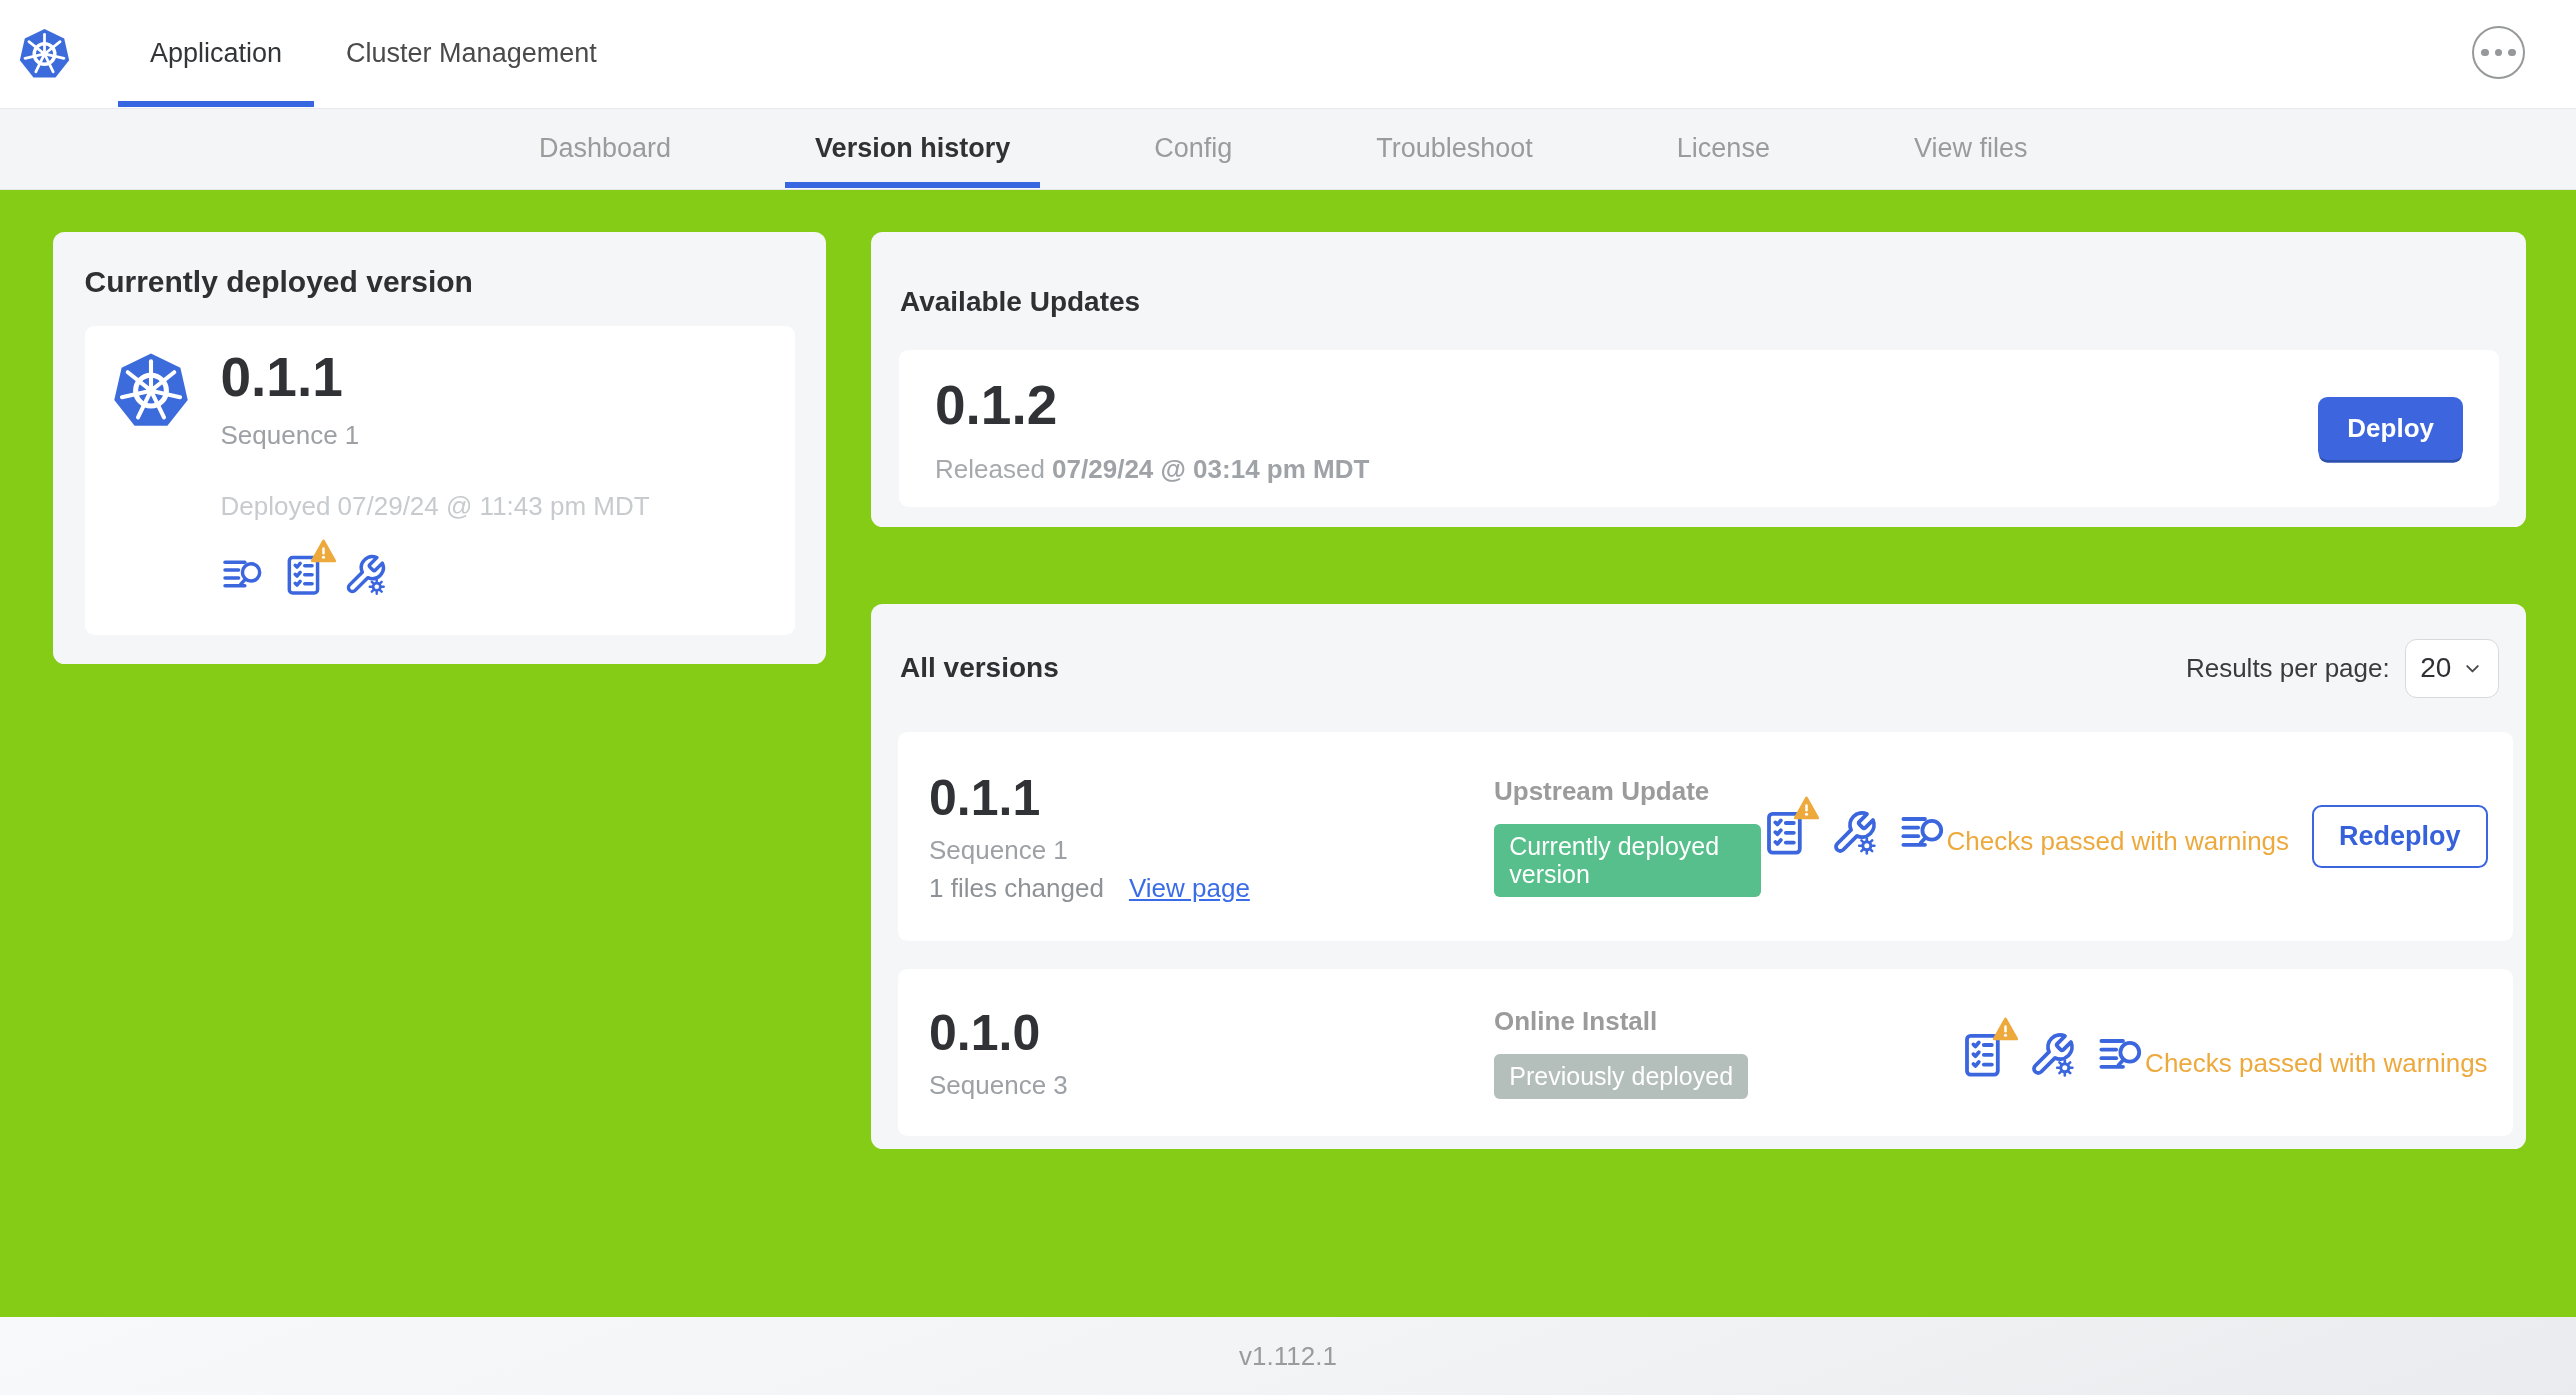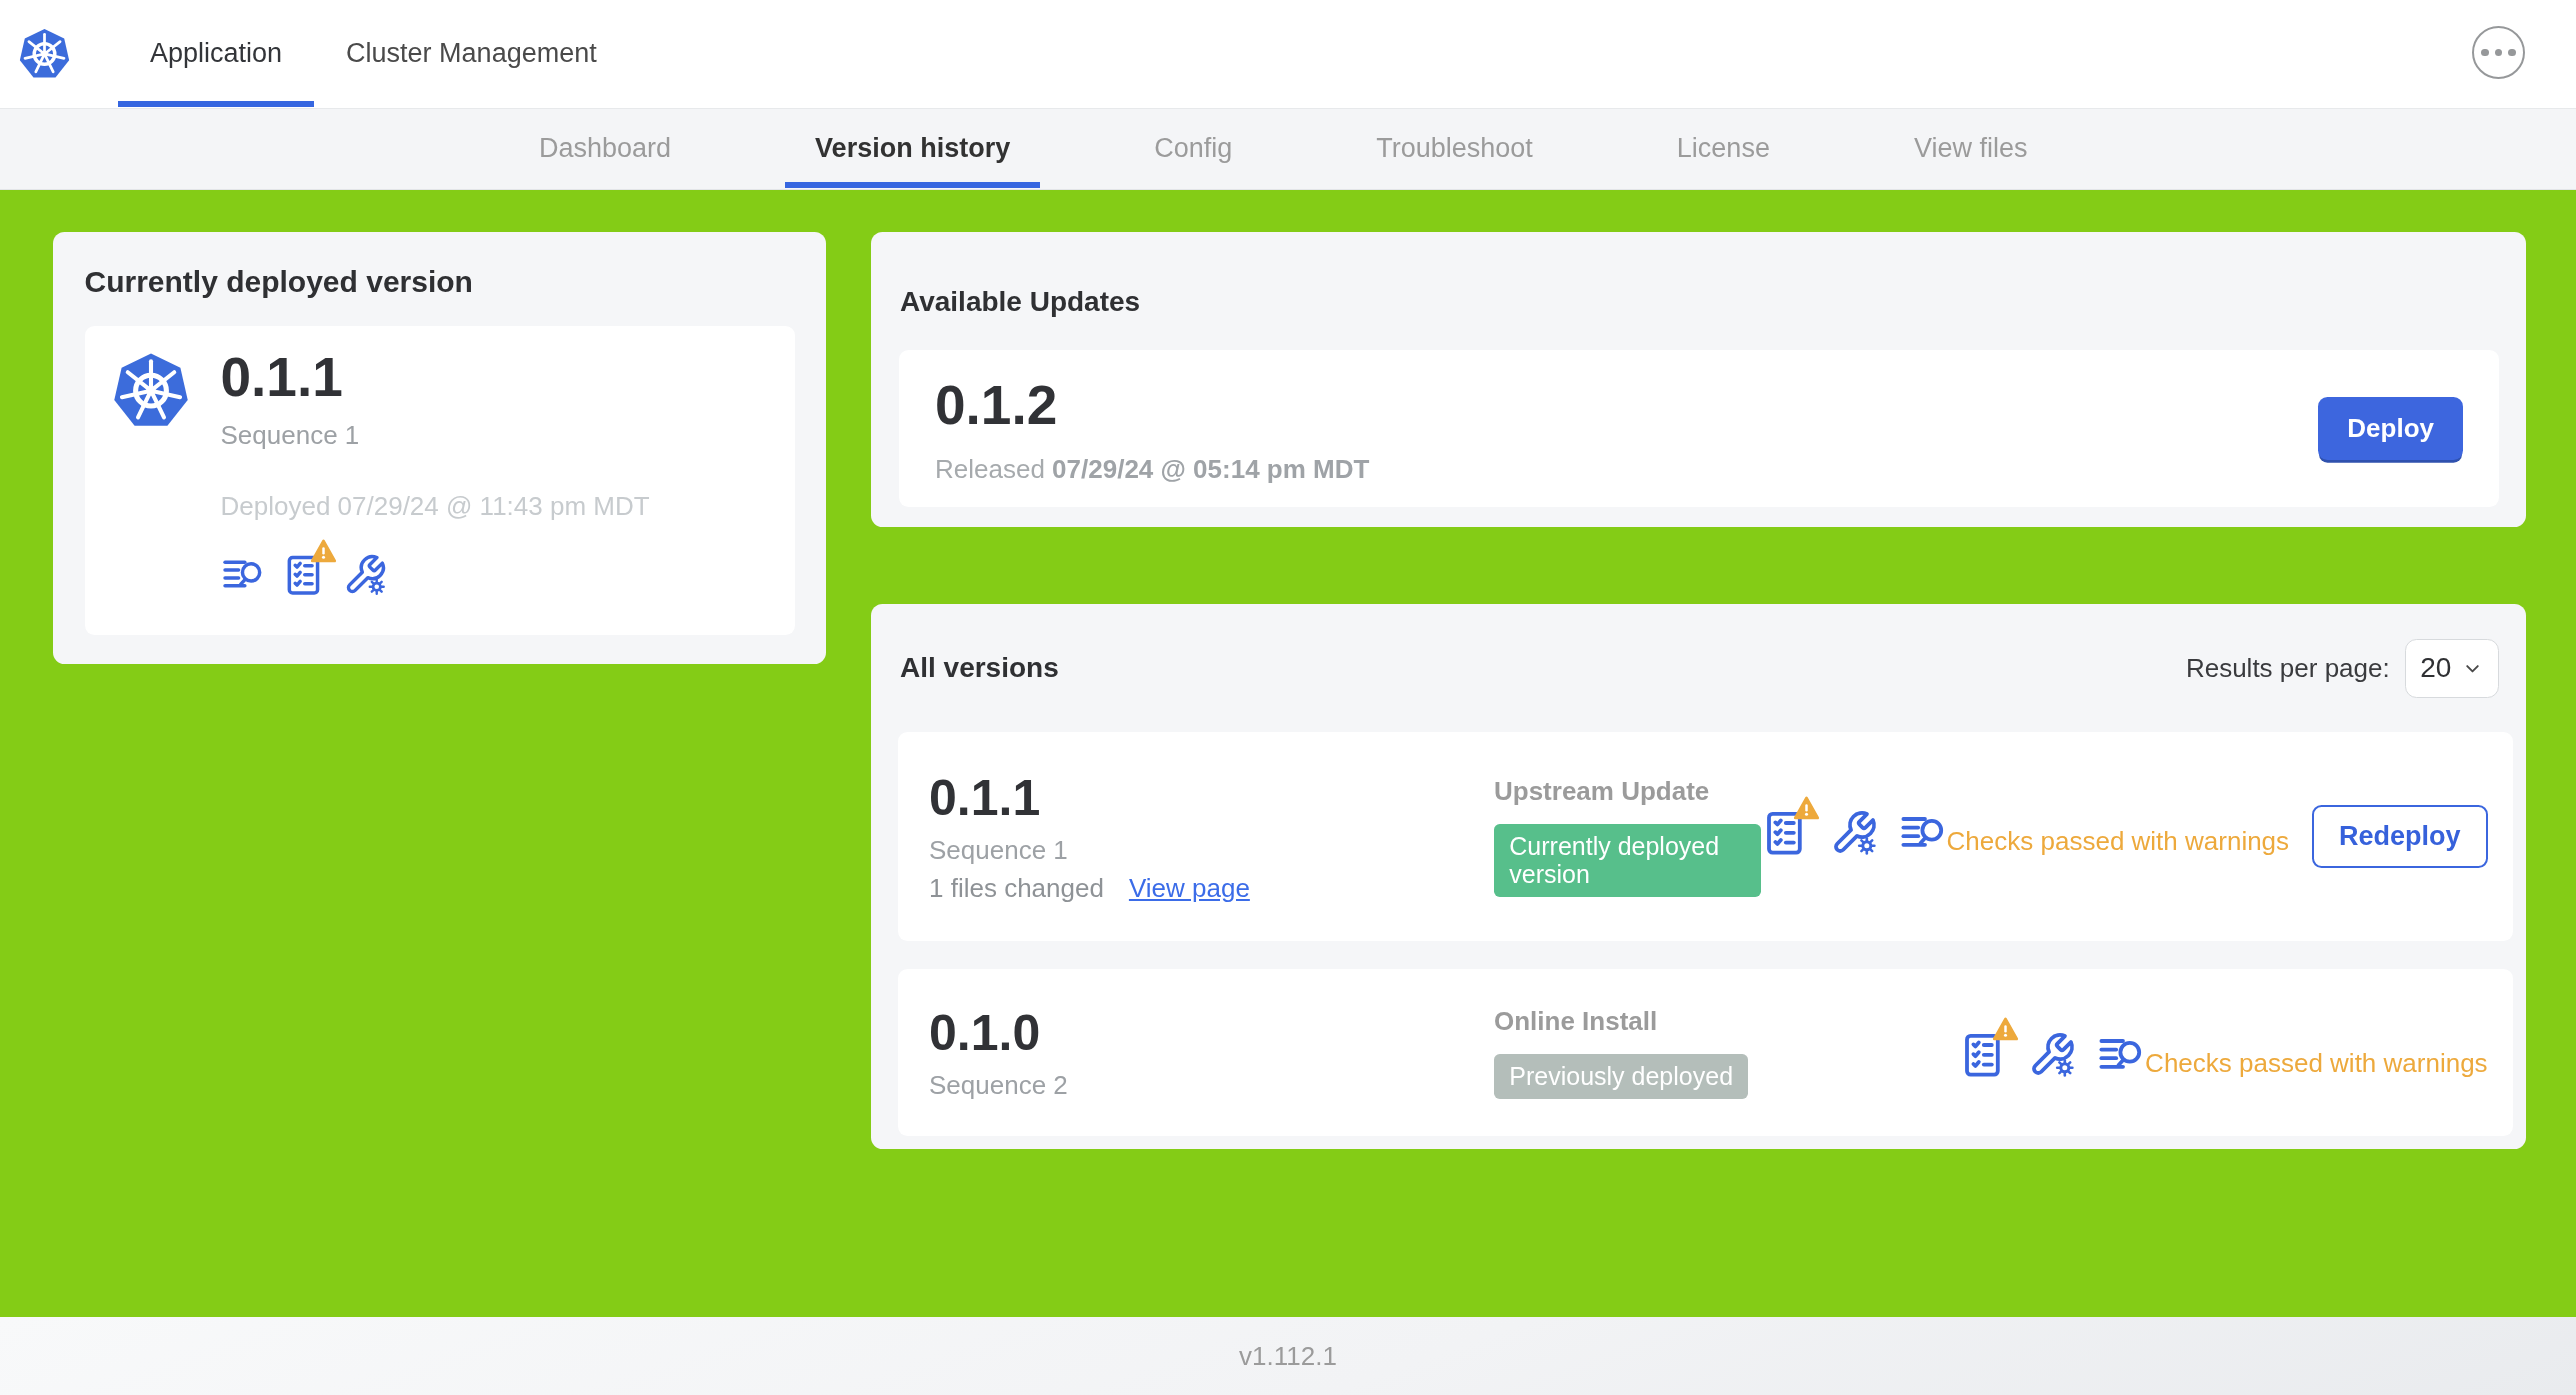--- a/index.html
+++ b/index.html
@@ -270,21 +270,21 @@
     </div>
   </section>
 
   <section class="card updates">
     <h2 class="section-title">Available Updates</h2>
     <div class="inner">
       <div class="upd-left">
         <div class="upd-version">0.1.2</div>
         <div class="upd-released">
           <span>Released</span>
-          <span class="bold-date">07/29/24 @ 05:14 pm MDT</span>
+          <span class="bold-date">07/29/24 @ 03:14 pm MDT</span>
         </div>
       </div>
       <button class="deploy-btn">Deploy</button>
     </div>
   </section>
 
   <section class="card versions">
     <div class="versions-head">
       <h2 class="section-title">All versions</h2>
       <div class="rpp">
@@ -335,21 +335,21 @@
           </div>
           <div class="v-status">Checks passed with warnings</div>
         </div>
         <button class="redeploy-btn">Redeploy</button>
       </div>
     </div>
 
     <div class="vrow row-2">
       <div class="v-left">
         <div class="v-version">0.1.0</div>
-        <div class="v-seq">Sequence 2</div>
+        <div class="v-seq">Sequence 3</div>
       </div>
       <div class="v-mid">
         <div class="v-source">Online Install</div>
         <span class="badge gray">Previously deployed</span>
       </div>
       <div class="v-right">
         <div class="v-right-inner">
           <div class="icons-row">
             <span class="icon">
               <svg class="main" viewBox="0 0 24 24">

